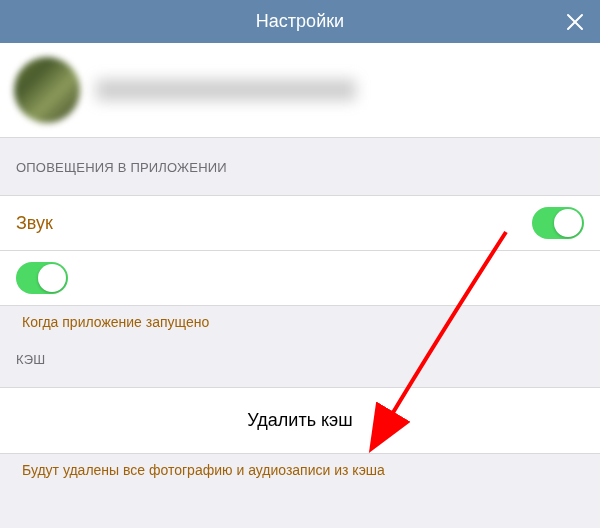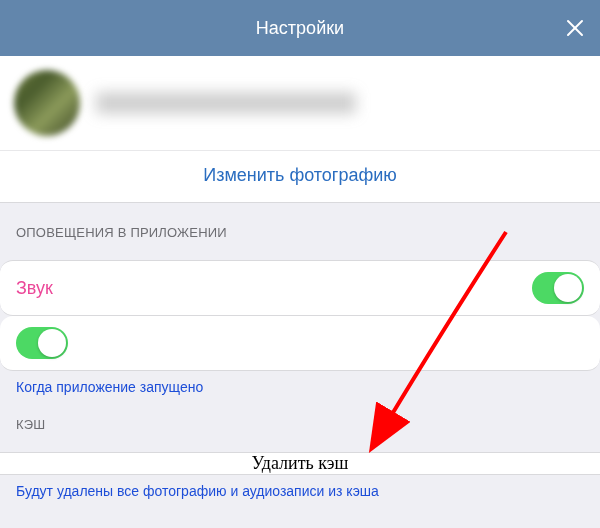--- a/index.html
+++ b/index.html
@@ -10,21 +10,21 @@
     body {
       font-family: -apple-system, BlinkMacSystemFont, "Helvetica Neue", Arial, sans-serif;
       background: #efeff4;
       width: 600px;
       height: 528px;
       overflow: hidden;
       position: relative;
     }
     .header {
       background: #6286ac;
-      height: 56px;
+      height: 43px;
       display: flex;
       align-items: center;
       justify-content: center;
       position: relative;
       color: #fff;
     }
     .header-title {
       font-size: 18px;
       font-weight: 500;
     }
@@ -83,24 +83,23 @@
       text-transform: uppercase;
       letter-spacing: 0.2px;
     }
     .row {
       background: #fff;
       display: flex;
       align-items: center;
       justify-content: space-between;
       padding: 11px 16px;
       font-size: 18px;
-      color: #ec4899;
+      color: #a16207;
       border-top: 1px solid #d9d9dc;
       border-bottom: 1px solid #d9d9dc;
-      border-radius: 13px;
     }
     .row + .row {
       border-top: none;
     }
     .toggle {
       width: 52px;
       height: 32px;
       background: #4cd964;
       border-radius: 16px;
       position: relative;
@@ -111,34 +110,33 @@
       position: absolute;
       width: 28px;
       height: 28px;
       background: #fff;
       border-radius: 50%;
       top: 2px;
       right: 2px;
       box-shadow: 0 1px 3px rgba(0,0,0,0.25);
     }
     .footer-note {
-      color: #1d4ed8;
+      color: #a16207;
       font-size: 14px;
-      padding: 8px 16px 0;
+      padding: 8px 22px 0;
     }
     .action-row {
       background: #fff;
       text-align: center;
-      padding: 0 0;
+      padding: 22px 0;
       font-size: 18px;
       color: #000;
       border-top: 1px solid #d9d9dc;
       border-bottom: 1px solid #d9d9dc;
       cursor: pointer;
-      font-family: Liberation Serif, serif;
     }
     .arrow-overlay {
       position: absolute;
       pointer-events: none;
       left: 0;
       top: 0;
       width: 600px;
       height: 528px;
     }
   </style>
@@ -153,21 +151,20 @@
       <line x1="18" y1="4" x2="4" y2="18" stroke="#fff" stroke-width="2" stroke-linecap="round"></line>
     </svg>
   </div>
 </div>
 
 <div class="profile-section">
   <div class="profile-row">
     <div class="avatar"></div>
     <div class="profile-name"></div>
   </div>
-  <div class="change-photo">Изменить фотографию</div>
 </div>
 
 <div class="section-header">ОПОВЕЩЕНИЯ В ПРИЛОЖЕНИИ</div>
 
 <div class="row">
   <span>Звук</span>
   <div class="toggle">
     <div class="knob"></div>
   </div>
 </div>

